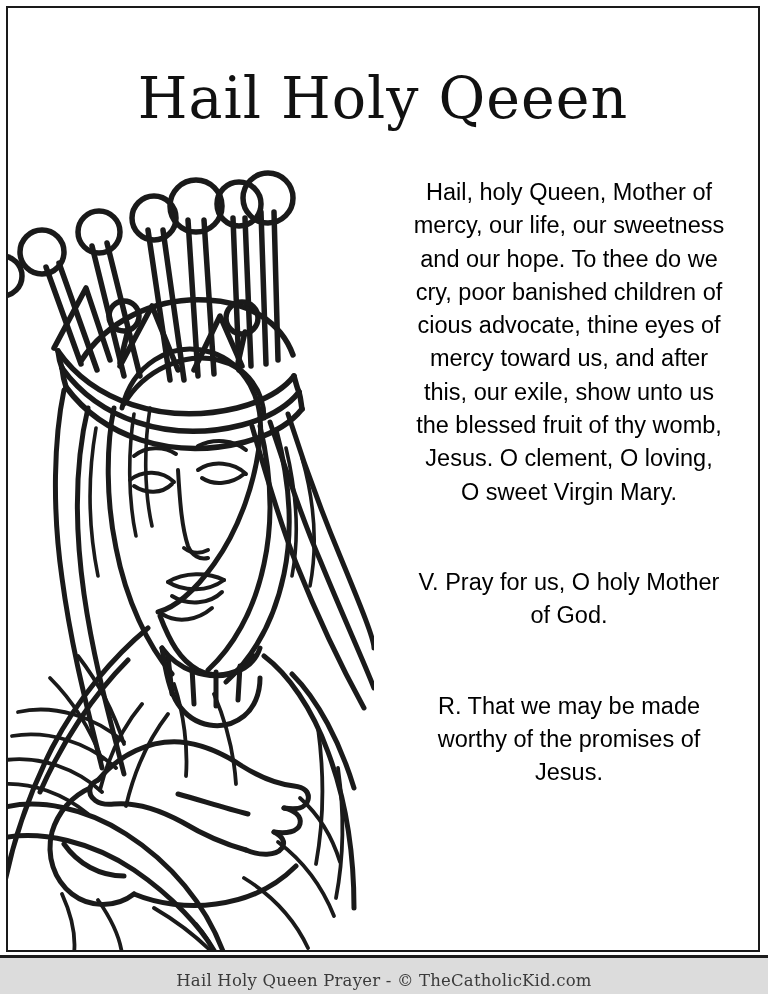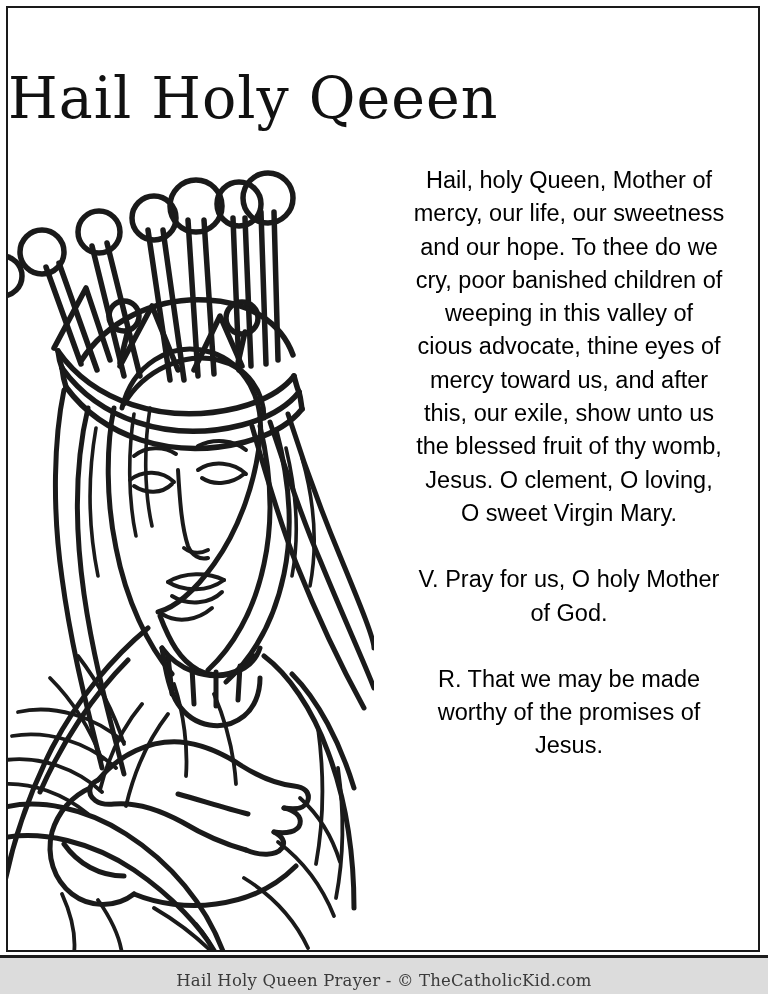--- a/index.html
+++ b/index.html
@@ -34,20 +34,21 @@
     background: #ffffff;
     overflow: hidden;
   }
 
   
   #title {
     position: absolute;
     left: 0;
     top: 24px;
     width: 100%;
+    text-align: center;
     font-family: "DejaVu Serif", serif;
     font-size: 57px;
     font-weight: 400;
     letter-spacing: 1px;
     color: #111111;
     line-height: 1;
     white-space: nowrap;
   }
 
   
@@ -65,21 +66,21 @@
     position: absolute;
     left: 380px;
     top: 156px;
     width: 362px;
     text-align: center;
     color: #000000;
     font-size: 23.5px;
     line-height: 33.3px;
     font-family: "Liberation Sans", sans-serif;
   }
-  #prayer .para { margin: 0; }
+  #prayer .para { margin: 12px; }
   #prayer .gap { height: 33px; }
 
   
   #footer {
     position: absolute;
     left: 0;
     top: 955px;
     width: 768px;
     height: 39px;
     background: #dcdcdc;
@@ -268,21 +269,20 @@
 
       </svg>
     </div>
 
     <div id="prayer">
       <div class="para">
         <div>Hail, holy Queen, Mother of</div>
         <div>mercy, our life, our sweetness</div>
         <div>and our hope. To thee do we</div>
         <div>cry, poor banished children of</div>
-        <div>weeping in this valley of</div>
         <div>cious advocate, thine eyes of</div>
         <div>mercy toward us, and after</div>
         <div>this, our exile, show unto us</div>
         <div>the blessed fruit of thy womb,</div>
         <div>Jesus. O clement, O loving,</div>
         <div>O sweet Virgin Mary.</div>
       </div>
 
       <div class="gap"></div>
 

